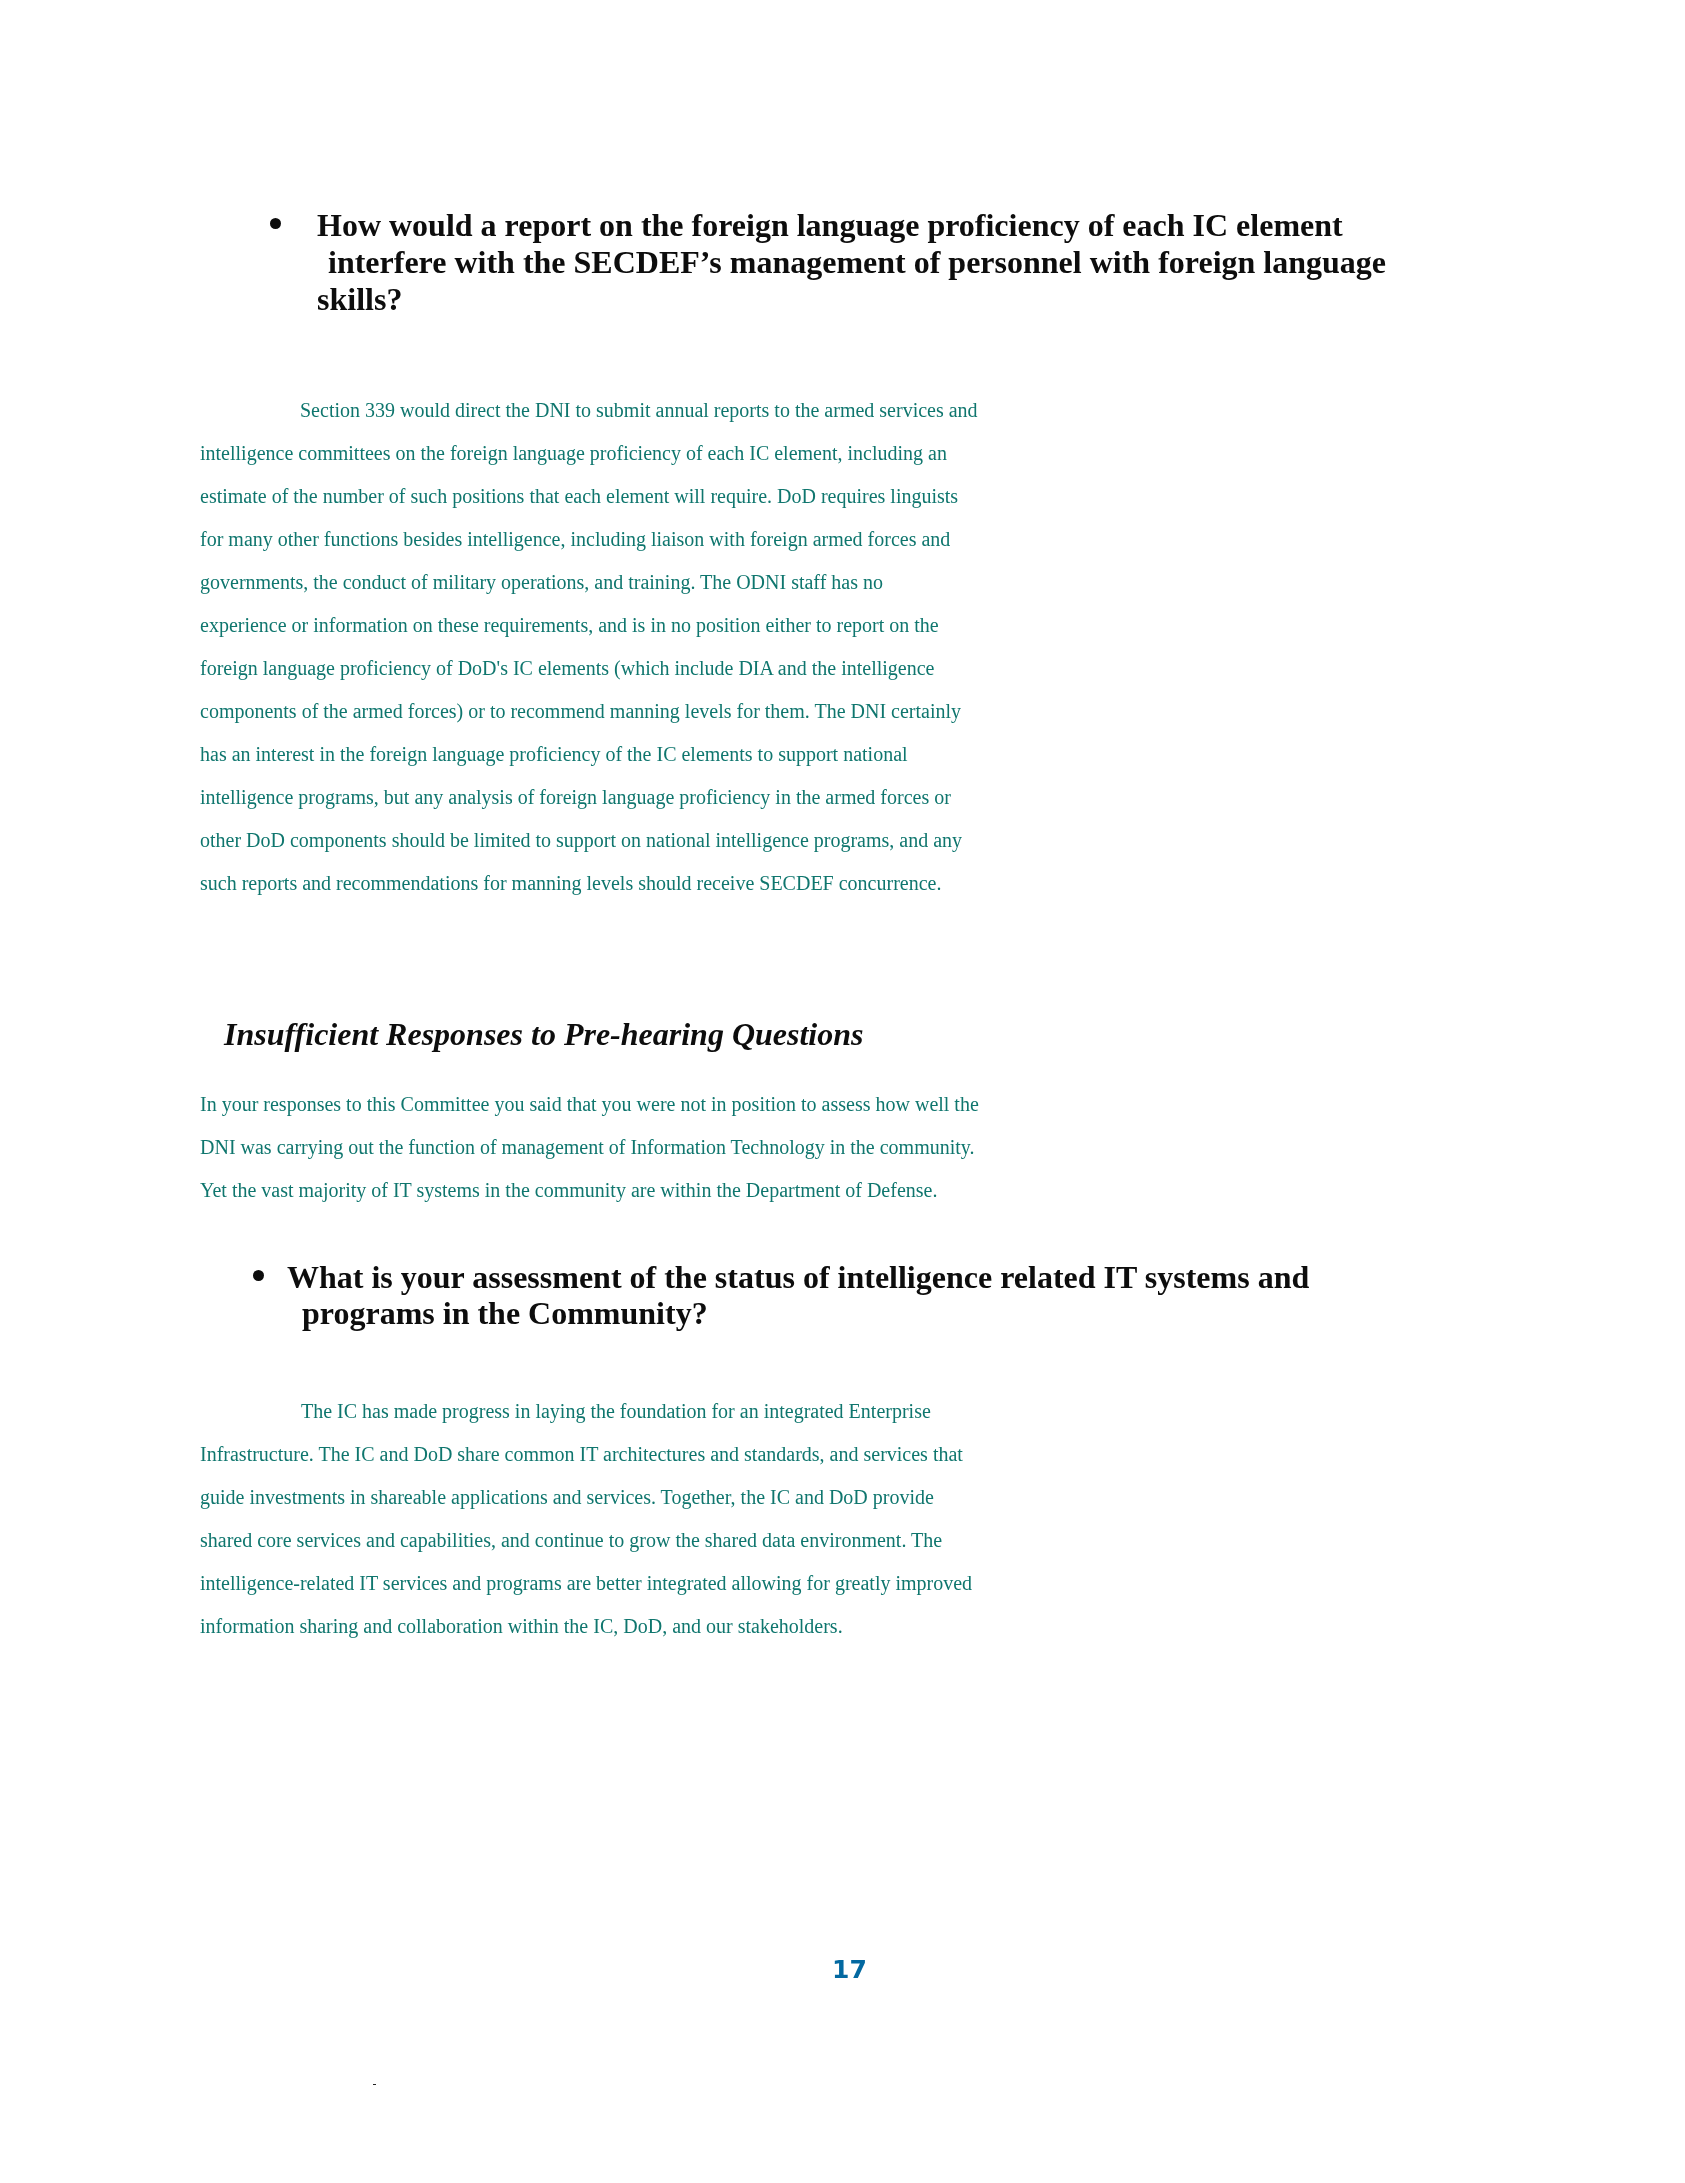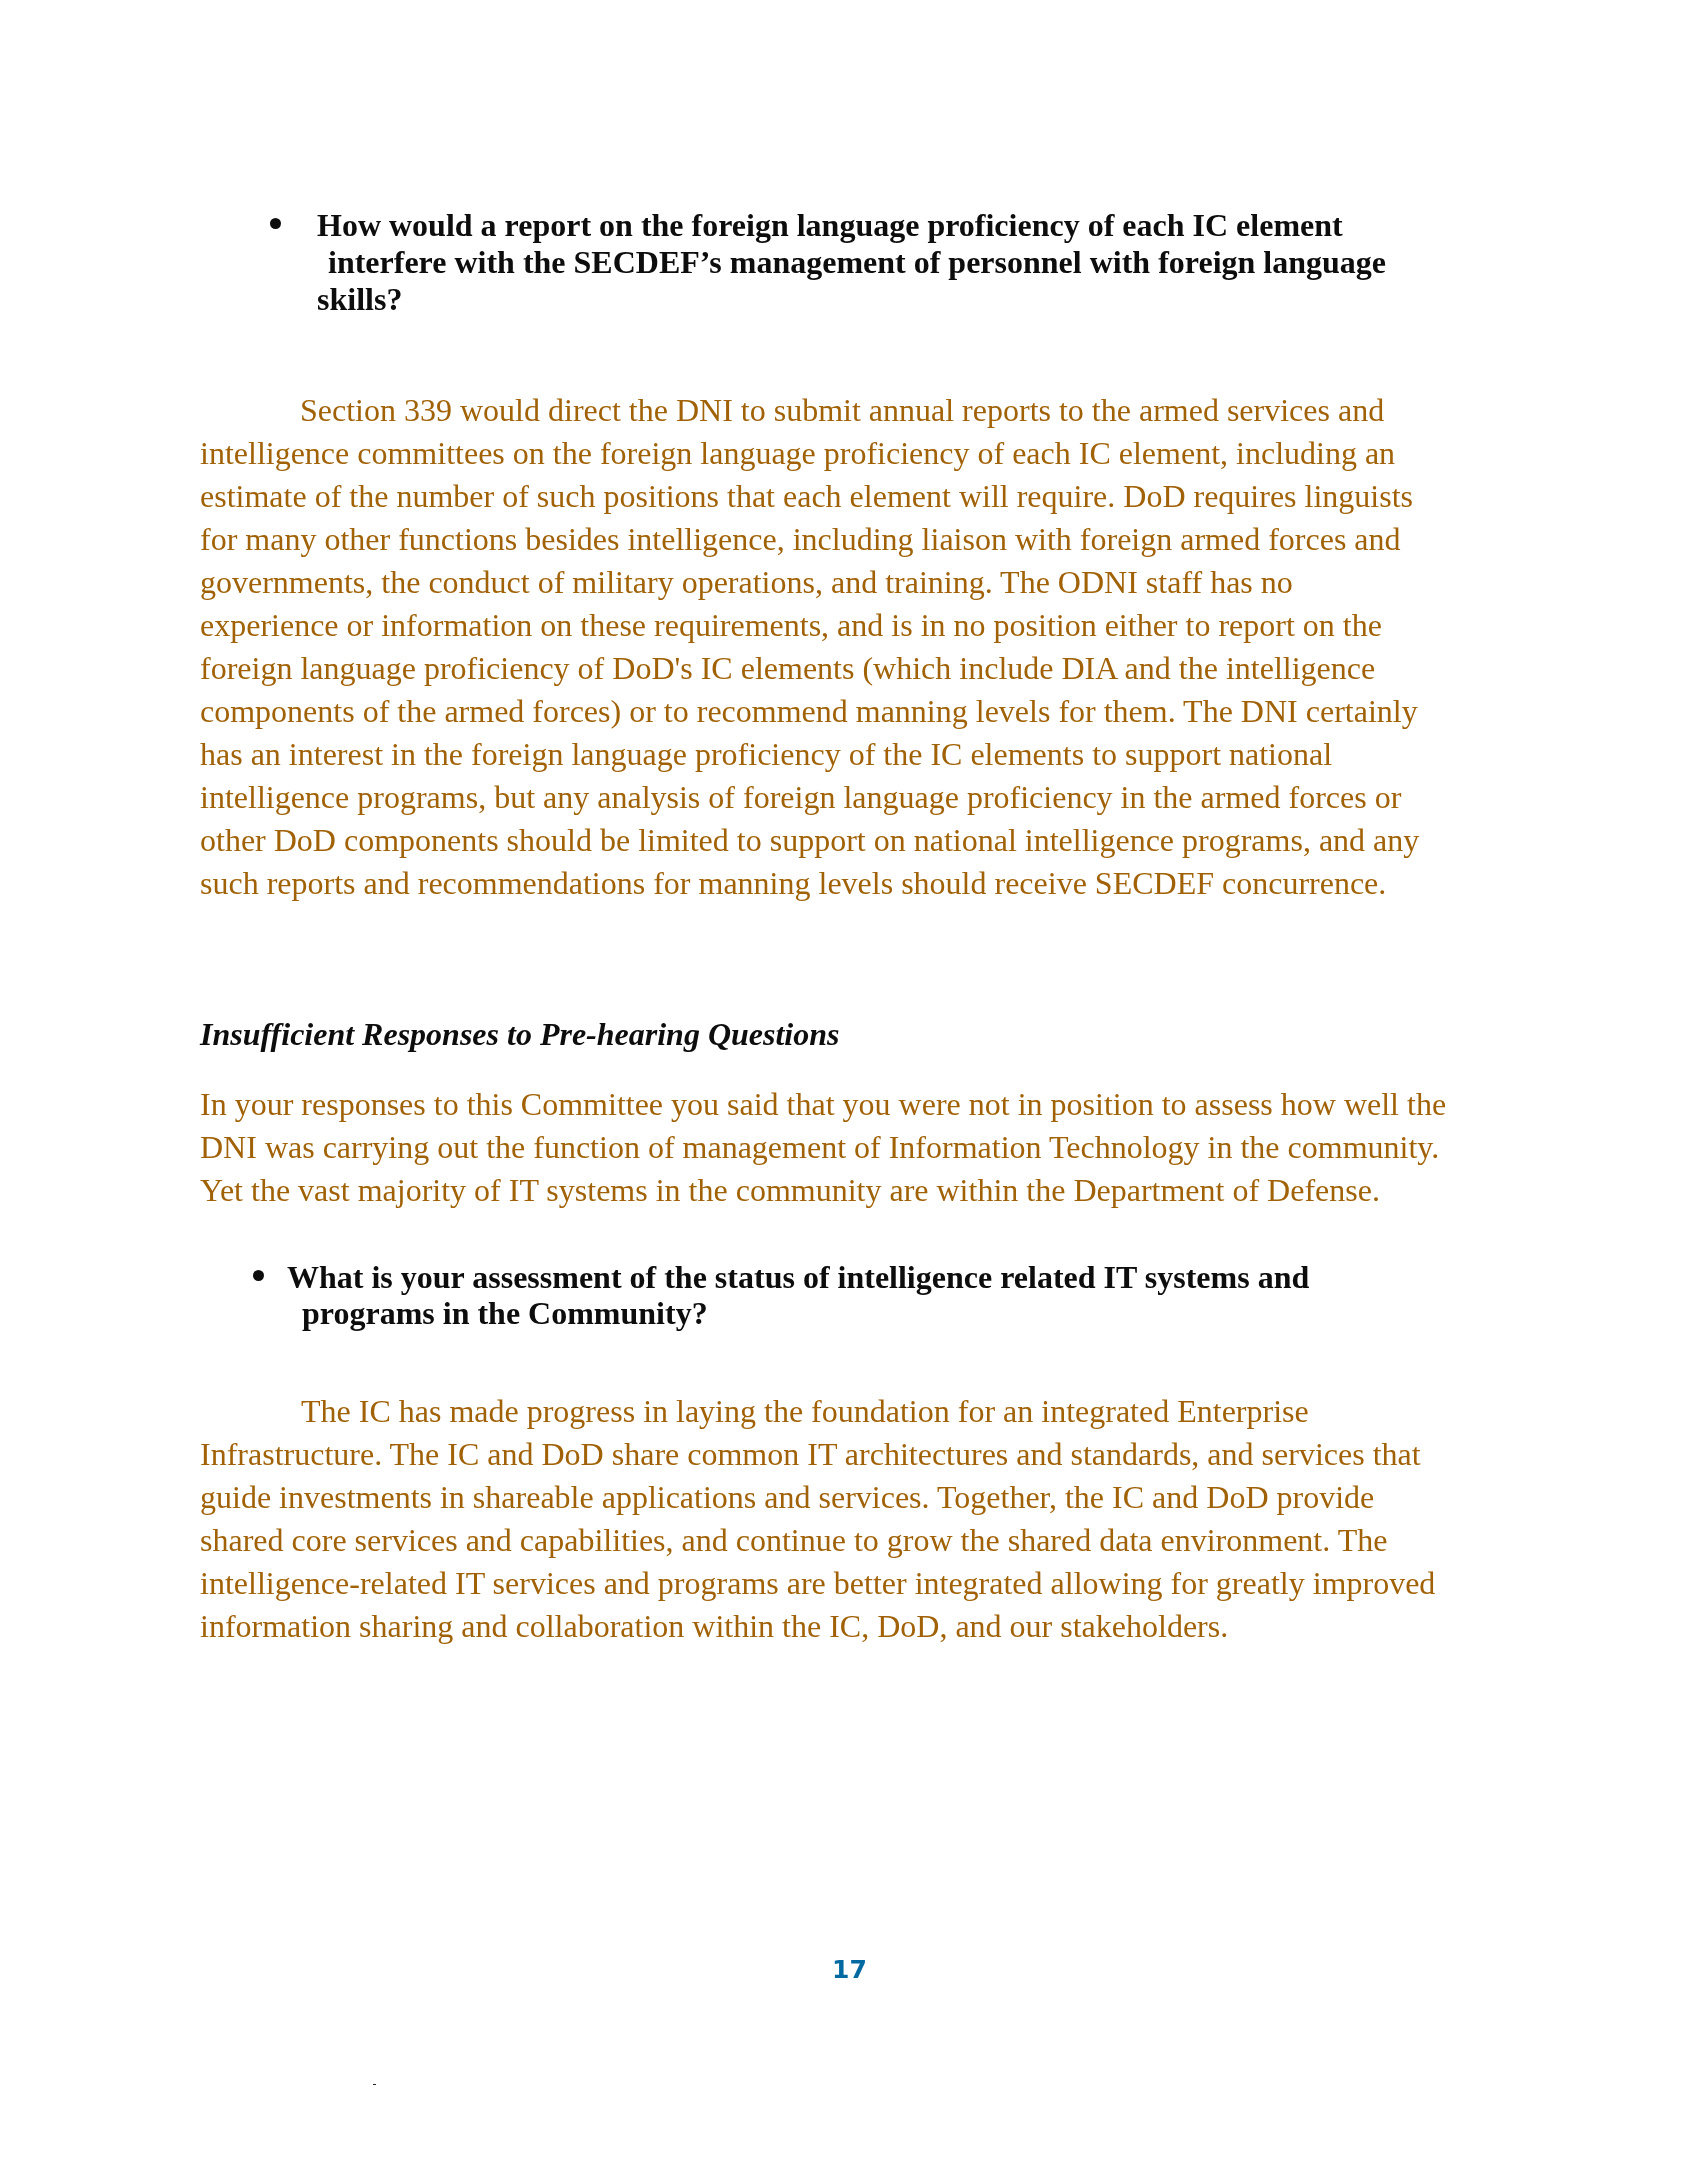--- a/index.html
+++ b/index.html
@@ -35,38 +35,39 @@
     height: 11.2px;
     border-radius: 50%;
     background: #0d0d0d;
   }
   .bullet-text {
     position: absolute;
     white-space: pre-line;
   }
   .para {
     position: absolute;
-    font-size: 32px;
+    font-size: 20px;
     line-height: 43px;
-    color: #a16207;
+    color: #0f766e;
     width: 1293px;
   }
   .para .line {
     display: block;
     white-space: nowrap;
     height: 43px;
   }
   .heading {
     position: absolute;
     font-weight: bold;
     font-style: italic;
     font-size: 32px;
     line-height: 37px;
     color: #0d0d0d;
     white-space: nowrap;
+    margin-left: 24px;
   }
   .page-number {
     position: absolute;
     font-family: "DejaVu Sans", "Liberation Sans", sans-serif;
     font-weight: bold;
     font-size: 25px;
     line-height: 29px;
     color: #0369a1;
   }
   .speck {

